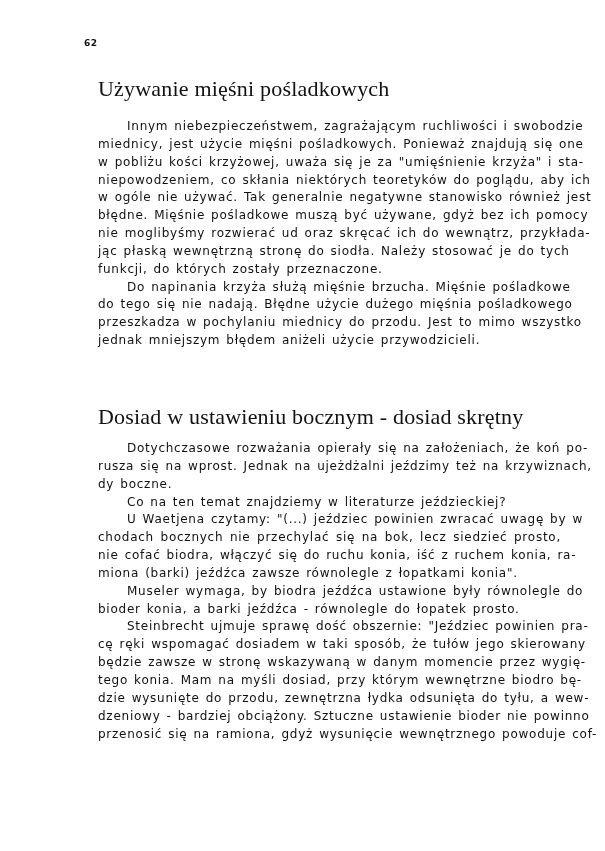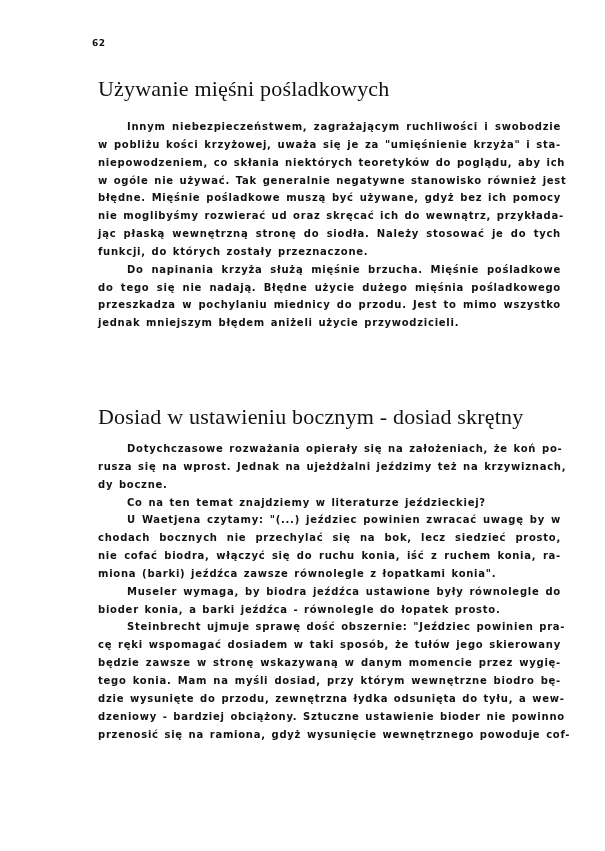--- a/index.html
+++ b/index.html
@@ -6,21 +6,21 @@
     body {
       width: 605px;
       height: 851px;
       position: relative;
       overflow: hidden;
       color: #111111;
       font-family: "DejaVu Sans", sans-serif;
     }
     .page-number {
       position: absolute;
-      left: 92px;
+      left: 84px;
       top: 38px;
       font-size: 9px;
       font-weight: bold;
       letter-spacing: 0.5px;
     }
     .heading {
       position: absolute;
       left: 98px;
       font-family: "Liberation Serif", serif;
       font-size: 22px;
@@ -34,40 +34,41 @@
     .section {
       position: absolute;
       left: 98px;
       width: 463px;
     }
     #s1 { top: 118px; }
     #s2 { top: 440px; }
     .line {
       height: 17.85px;
       line-height: 17.85px;
-      font-size: 10px;
-      font-weight: bold;
+      font-size: 12px;
+      font-weight: normal;
       white-space: nowrap;
       letter-spacing: 0.75px;
       word-spacing: 1.5px;
       text-align: justify;
       text-align-last: justify;
       overflow: visible;
     }
     .line.indent { padding-left: 29px; }
     .line.last { text-align-last: left; }
   </style>
 </head>
 <body>
 
 <div class="page-number">62</div>
 
 <h2 id="h1" class="heading">Używanie mięśni pośladkowych</h2>
 <div id="s1" class="section">
     <div class="line indent">Innym niebezpieczeństwem, zagrażającym ruchliwości i swobodzie</div>
+    <div class="line">miednicy, jest użycie mięśni pośladkowych. Ponieważ znajdują się one</div>
     <div class="line">w pobliżu kości krzyżowej, uważa się je za "umięśnienie krzyża" i sta-</div>
     <div class="line">niepowodzeniem, co skłania niektórych teoretyków do poglądu, aby ich</div>
     <div class="line">w ogóle nie używać. Tak generalnie negatywne stanowisko również jest</div>
     <div class="line">błędne. Mięśnie pośladkowe muszą być używane, gdyż bez ich pomocy</div>
     <div class="line">nie moglibyśmy rozwierać ud oraz skręcać ich do wewnątrz, przykłada-</div>
     <div class="line">jąc płaską wewnętrzną stronę do siodła. Należy stosować je do tych</div>
     <div class="line last">funkcji, do których zostały przeznaczone.</div>
     <div class="line indent">Do napinania krzyża służą mięśnie brzucha. Mięśnie pośladkowe</div>
     <div class="line">do tego się nie nadają. Błędne użycie dużego mięśnia pośladkowego</div>
     <div class="line">przeszkadza w pochylaniu miednicy do przodu. Jest to mimo wszystko</div>

